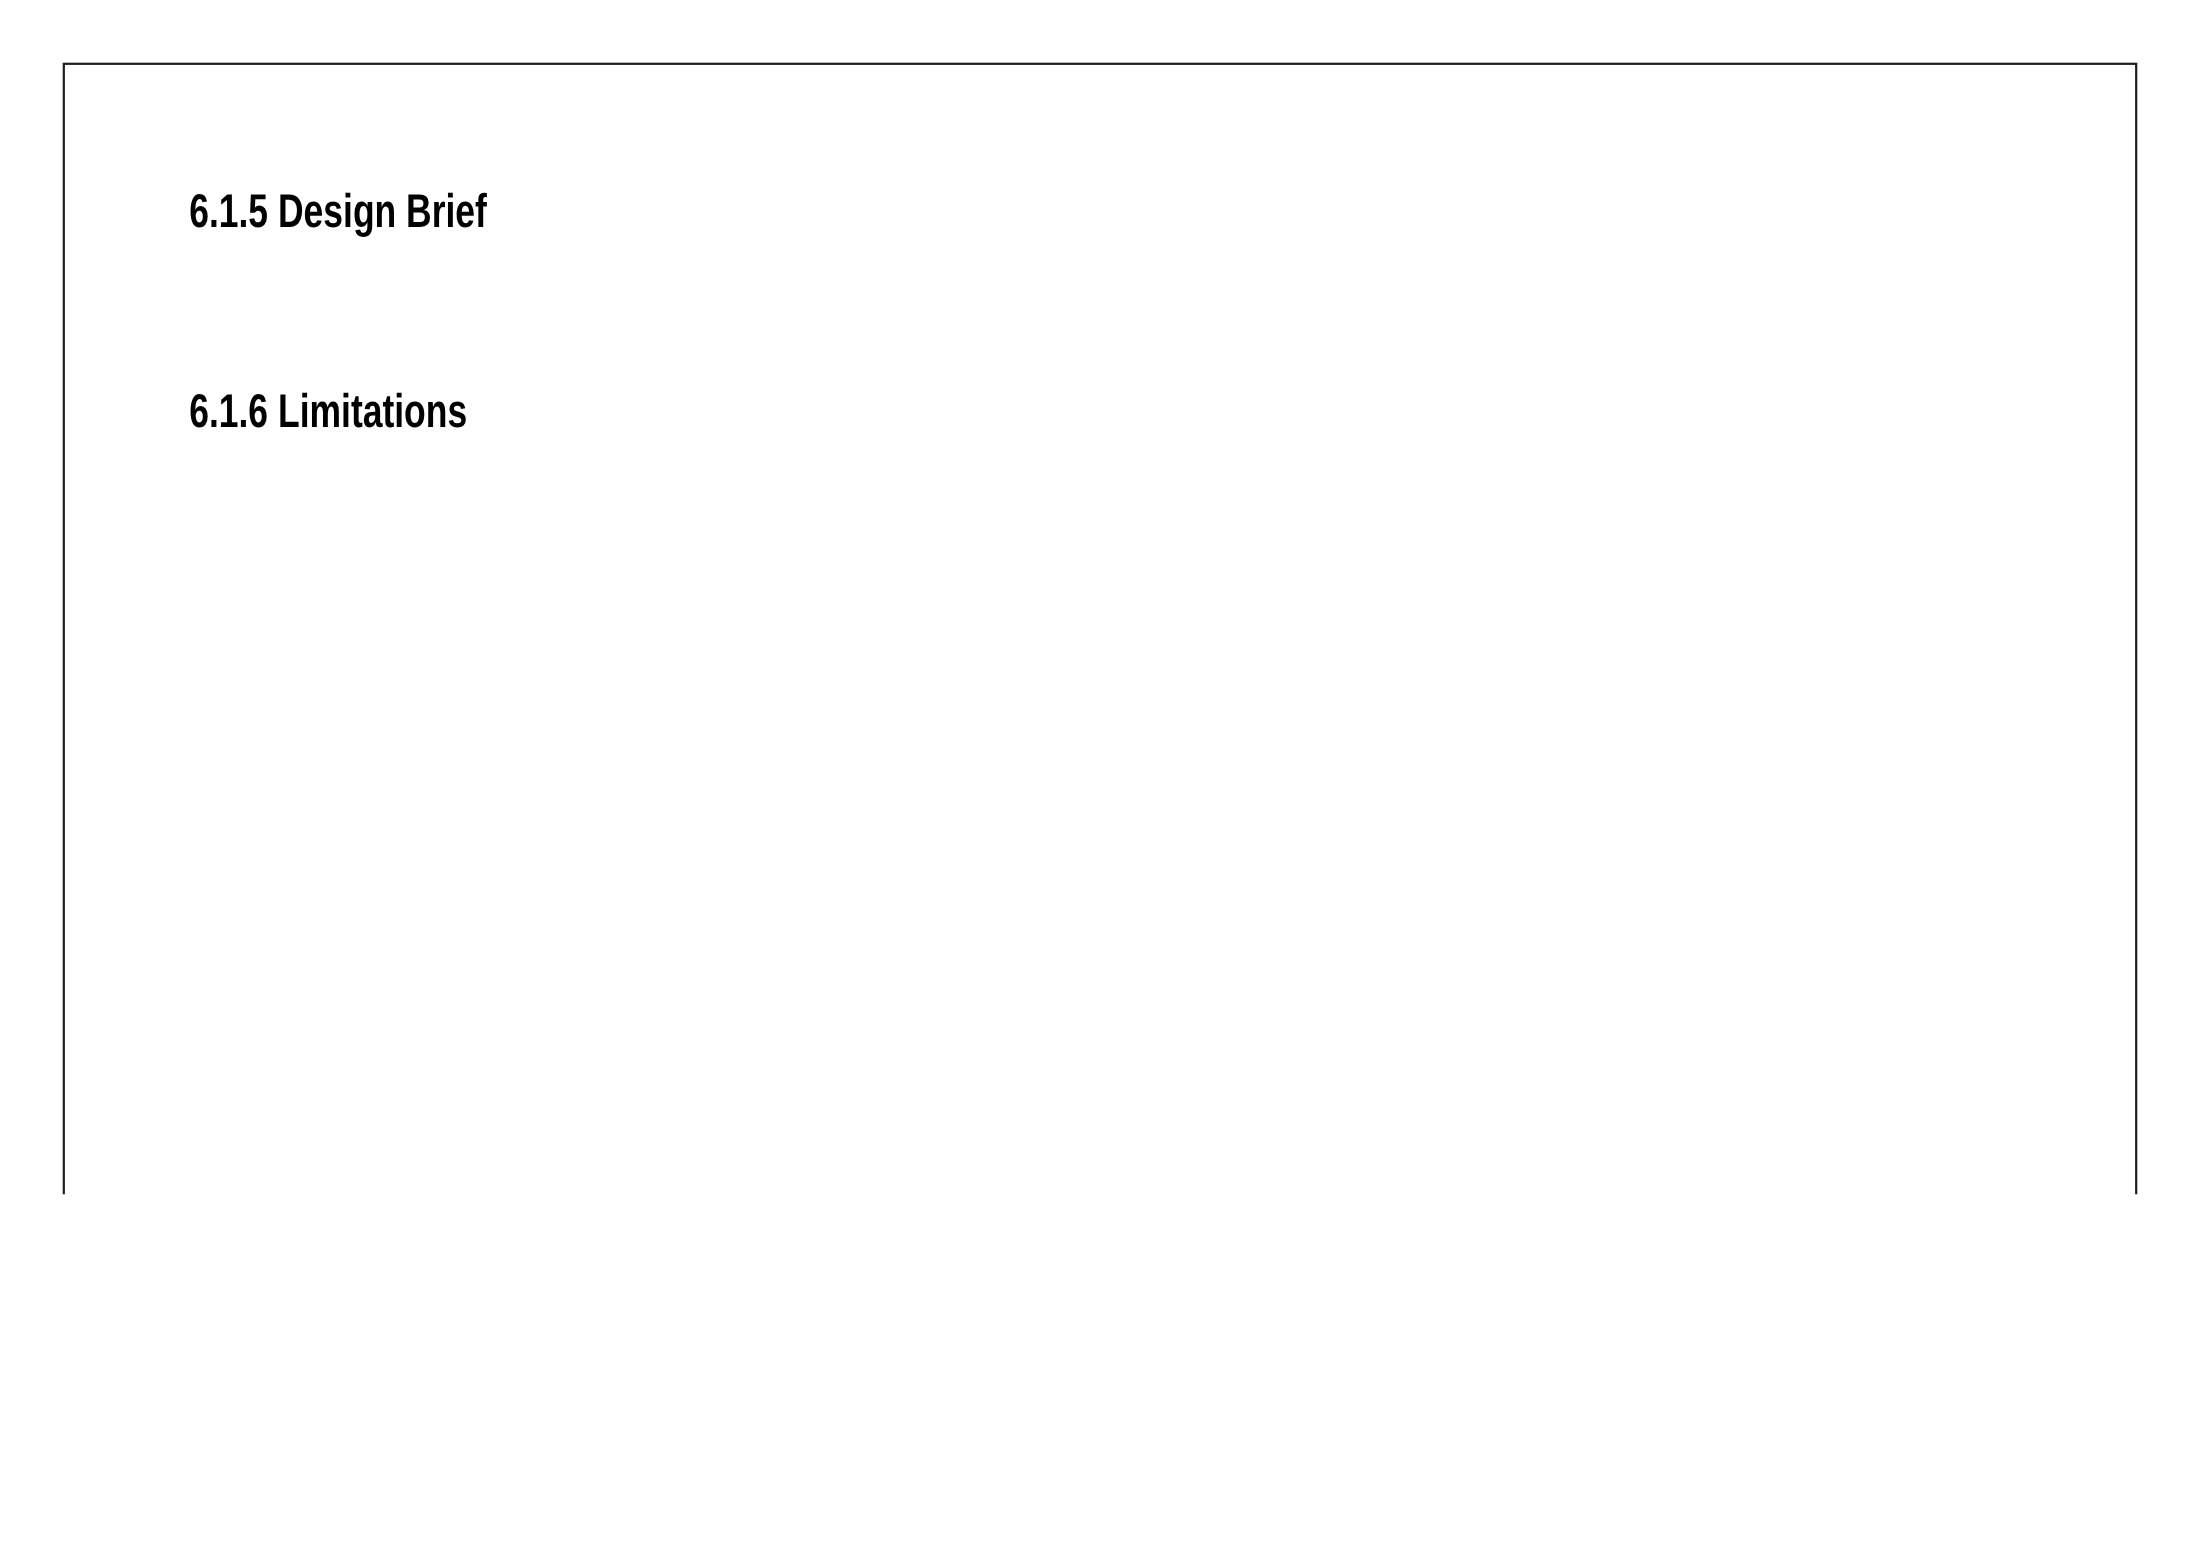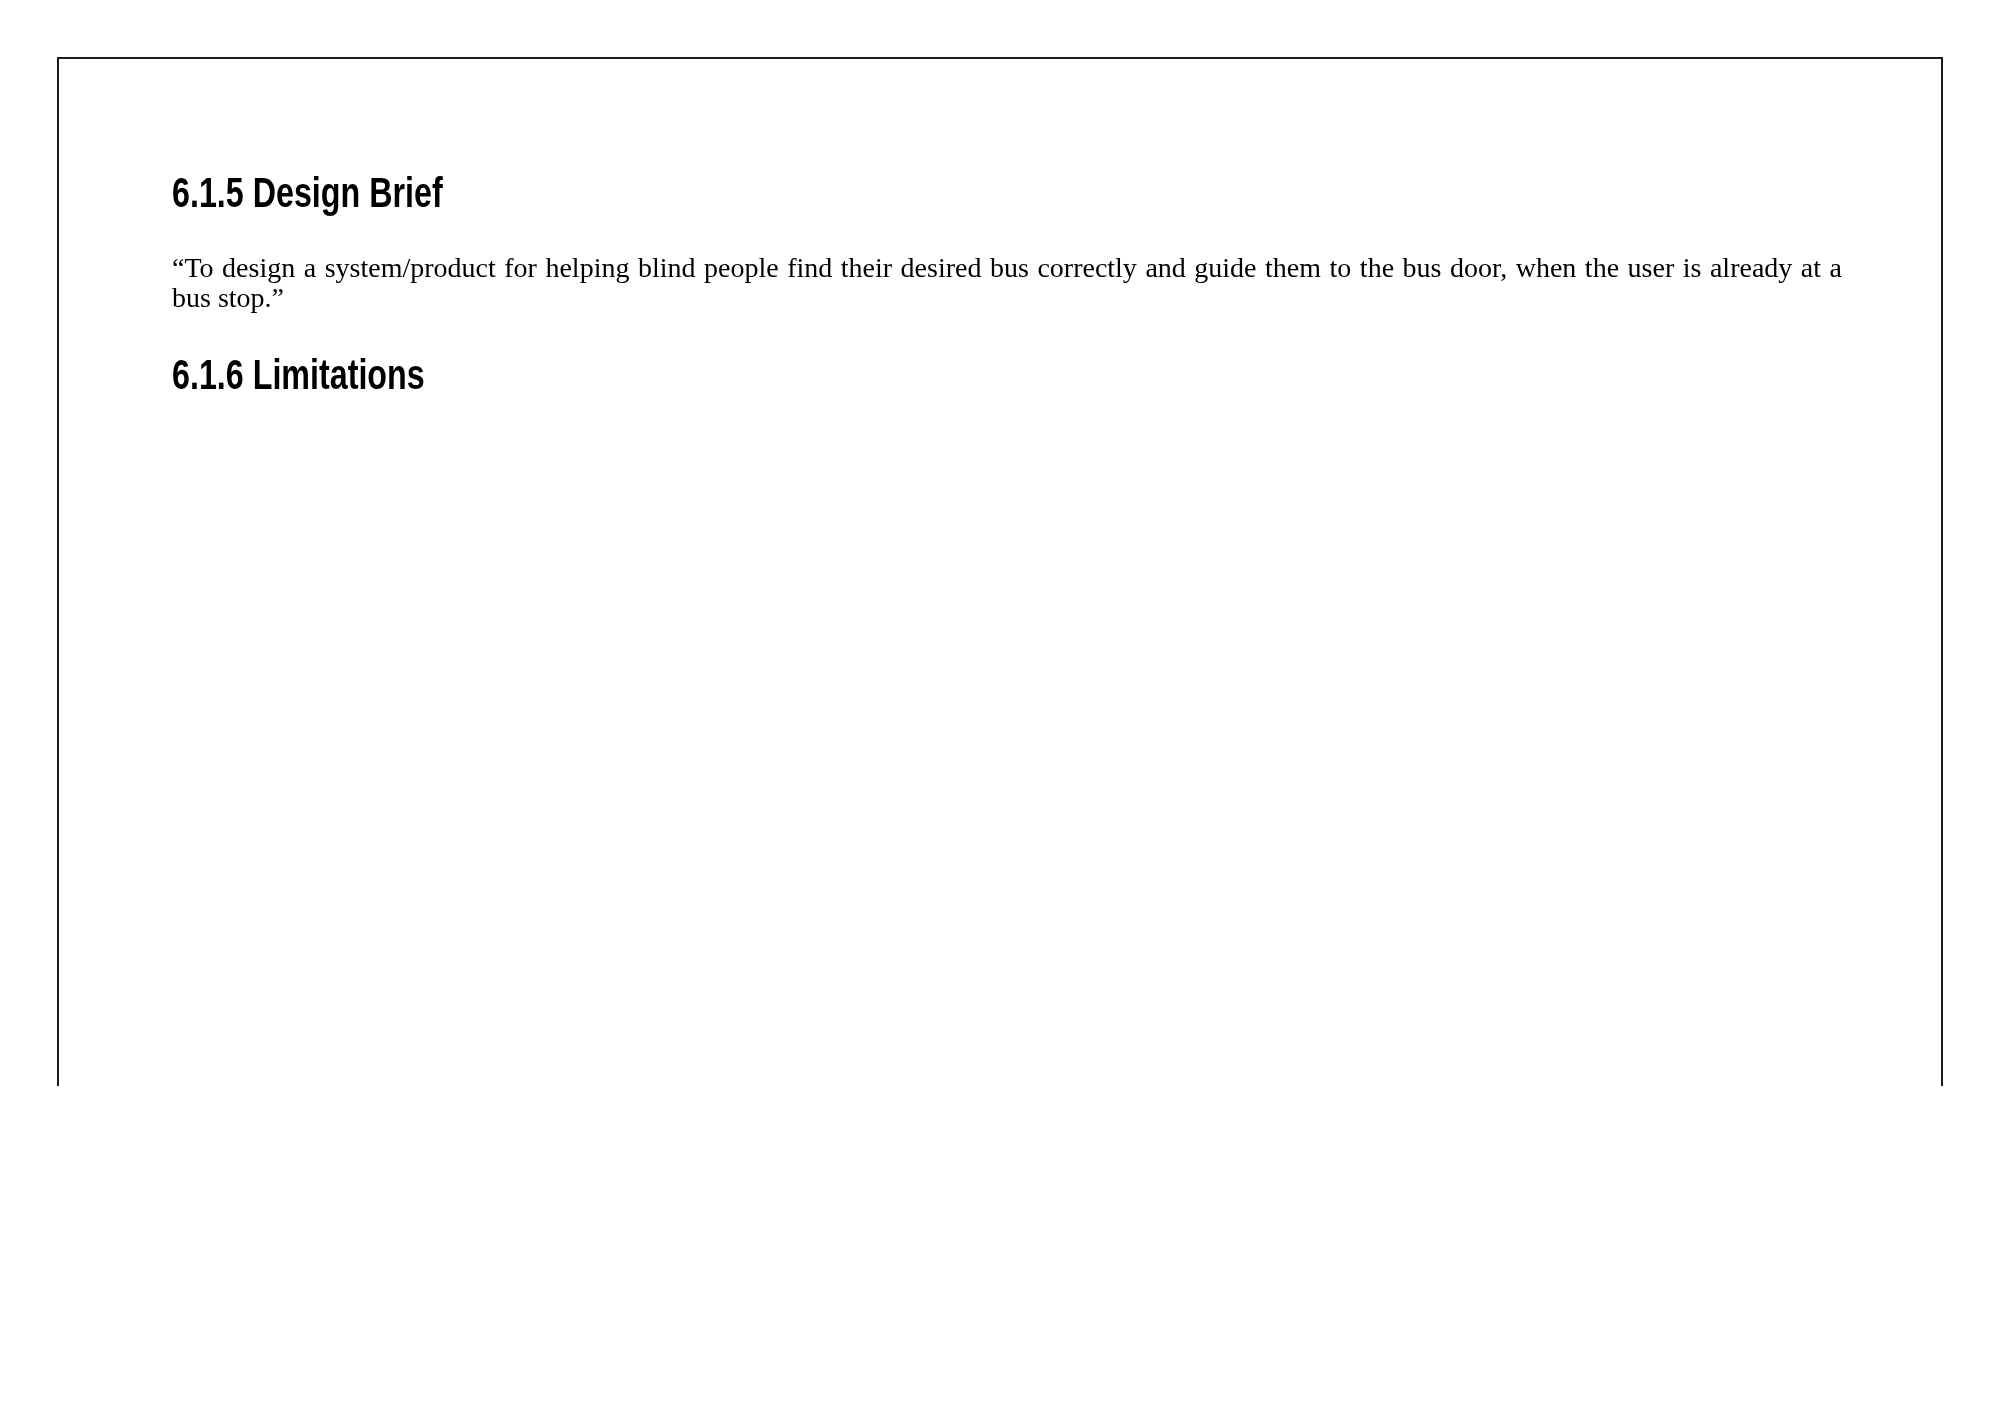--- a/index.html
+++ b/index.html
@@ -68,19 +68,18 @@
   }
 </style>
 </head>
 <body>
 
 <div class="canvas">
   <div class="page-frame"></div>
 
   <h2 class="heading heading-1">6.1.5 Design Brief</h2>
 
-  <p class="body-paragraph paragraph-1">“To design a system/product for helping blind people find their desired bus correctly and guide them to the bus door, when the user is already at a bus stop.”</p>
 
   <h2 class="heading heading-2">6.1.6 Limitations</h2>
 
 
   <div class="page-number">19</div>
 </div>
 
 </body></html>

